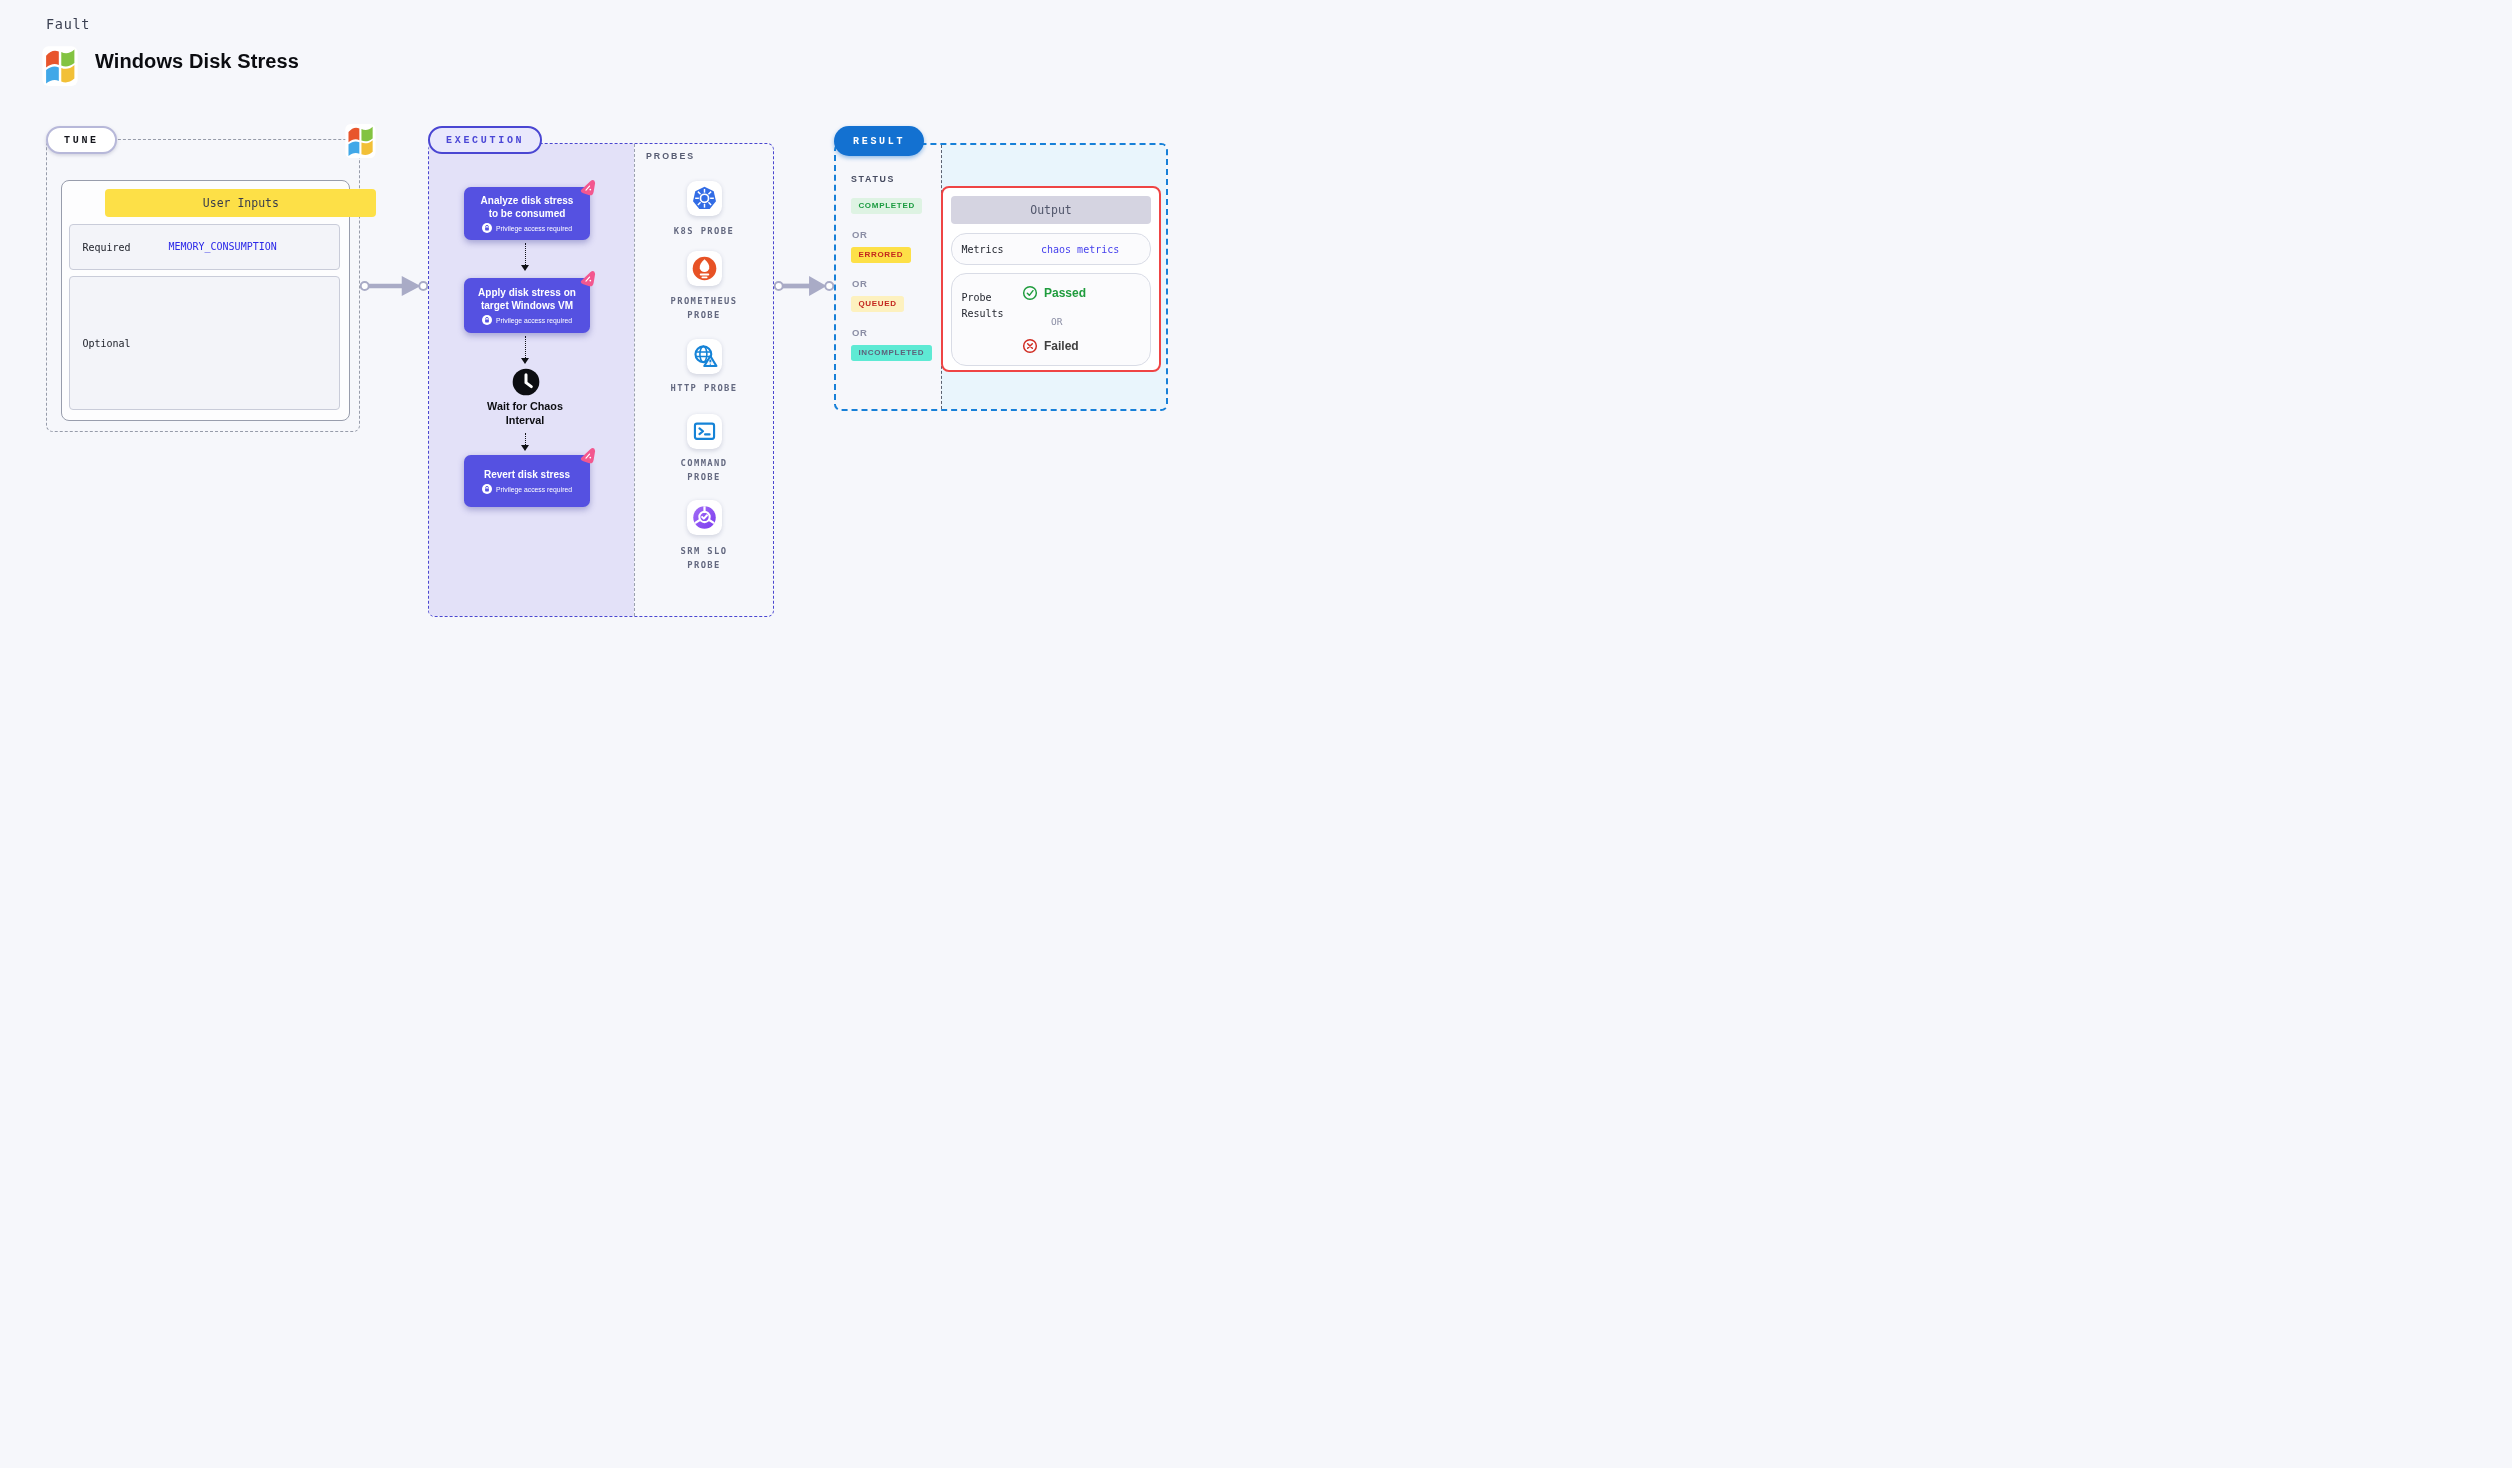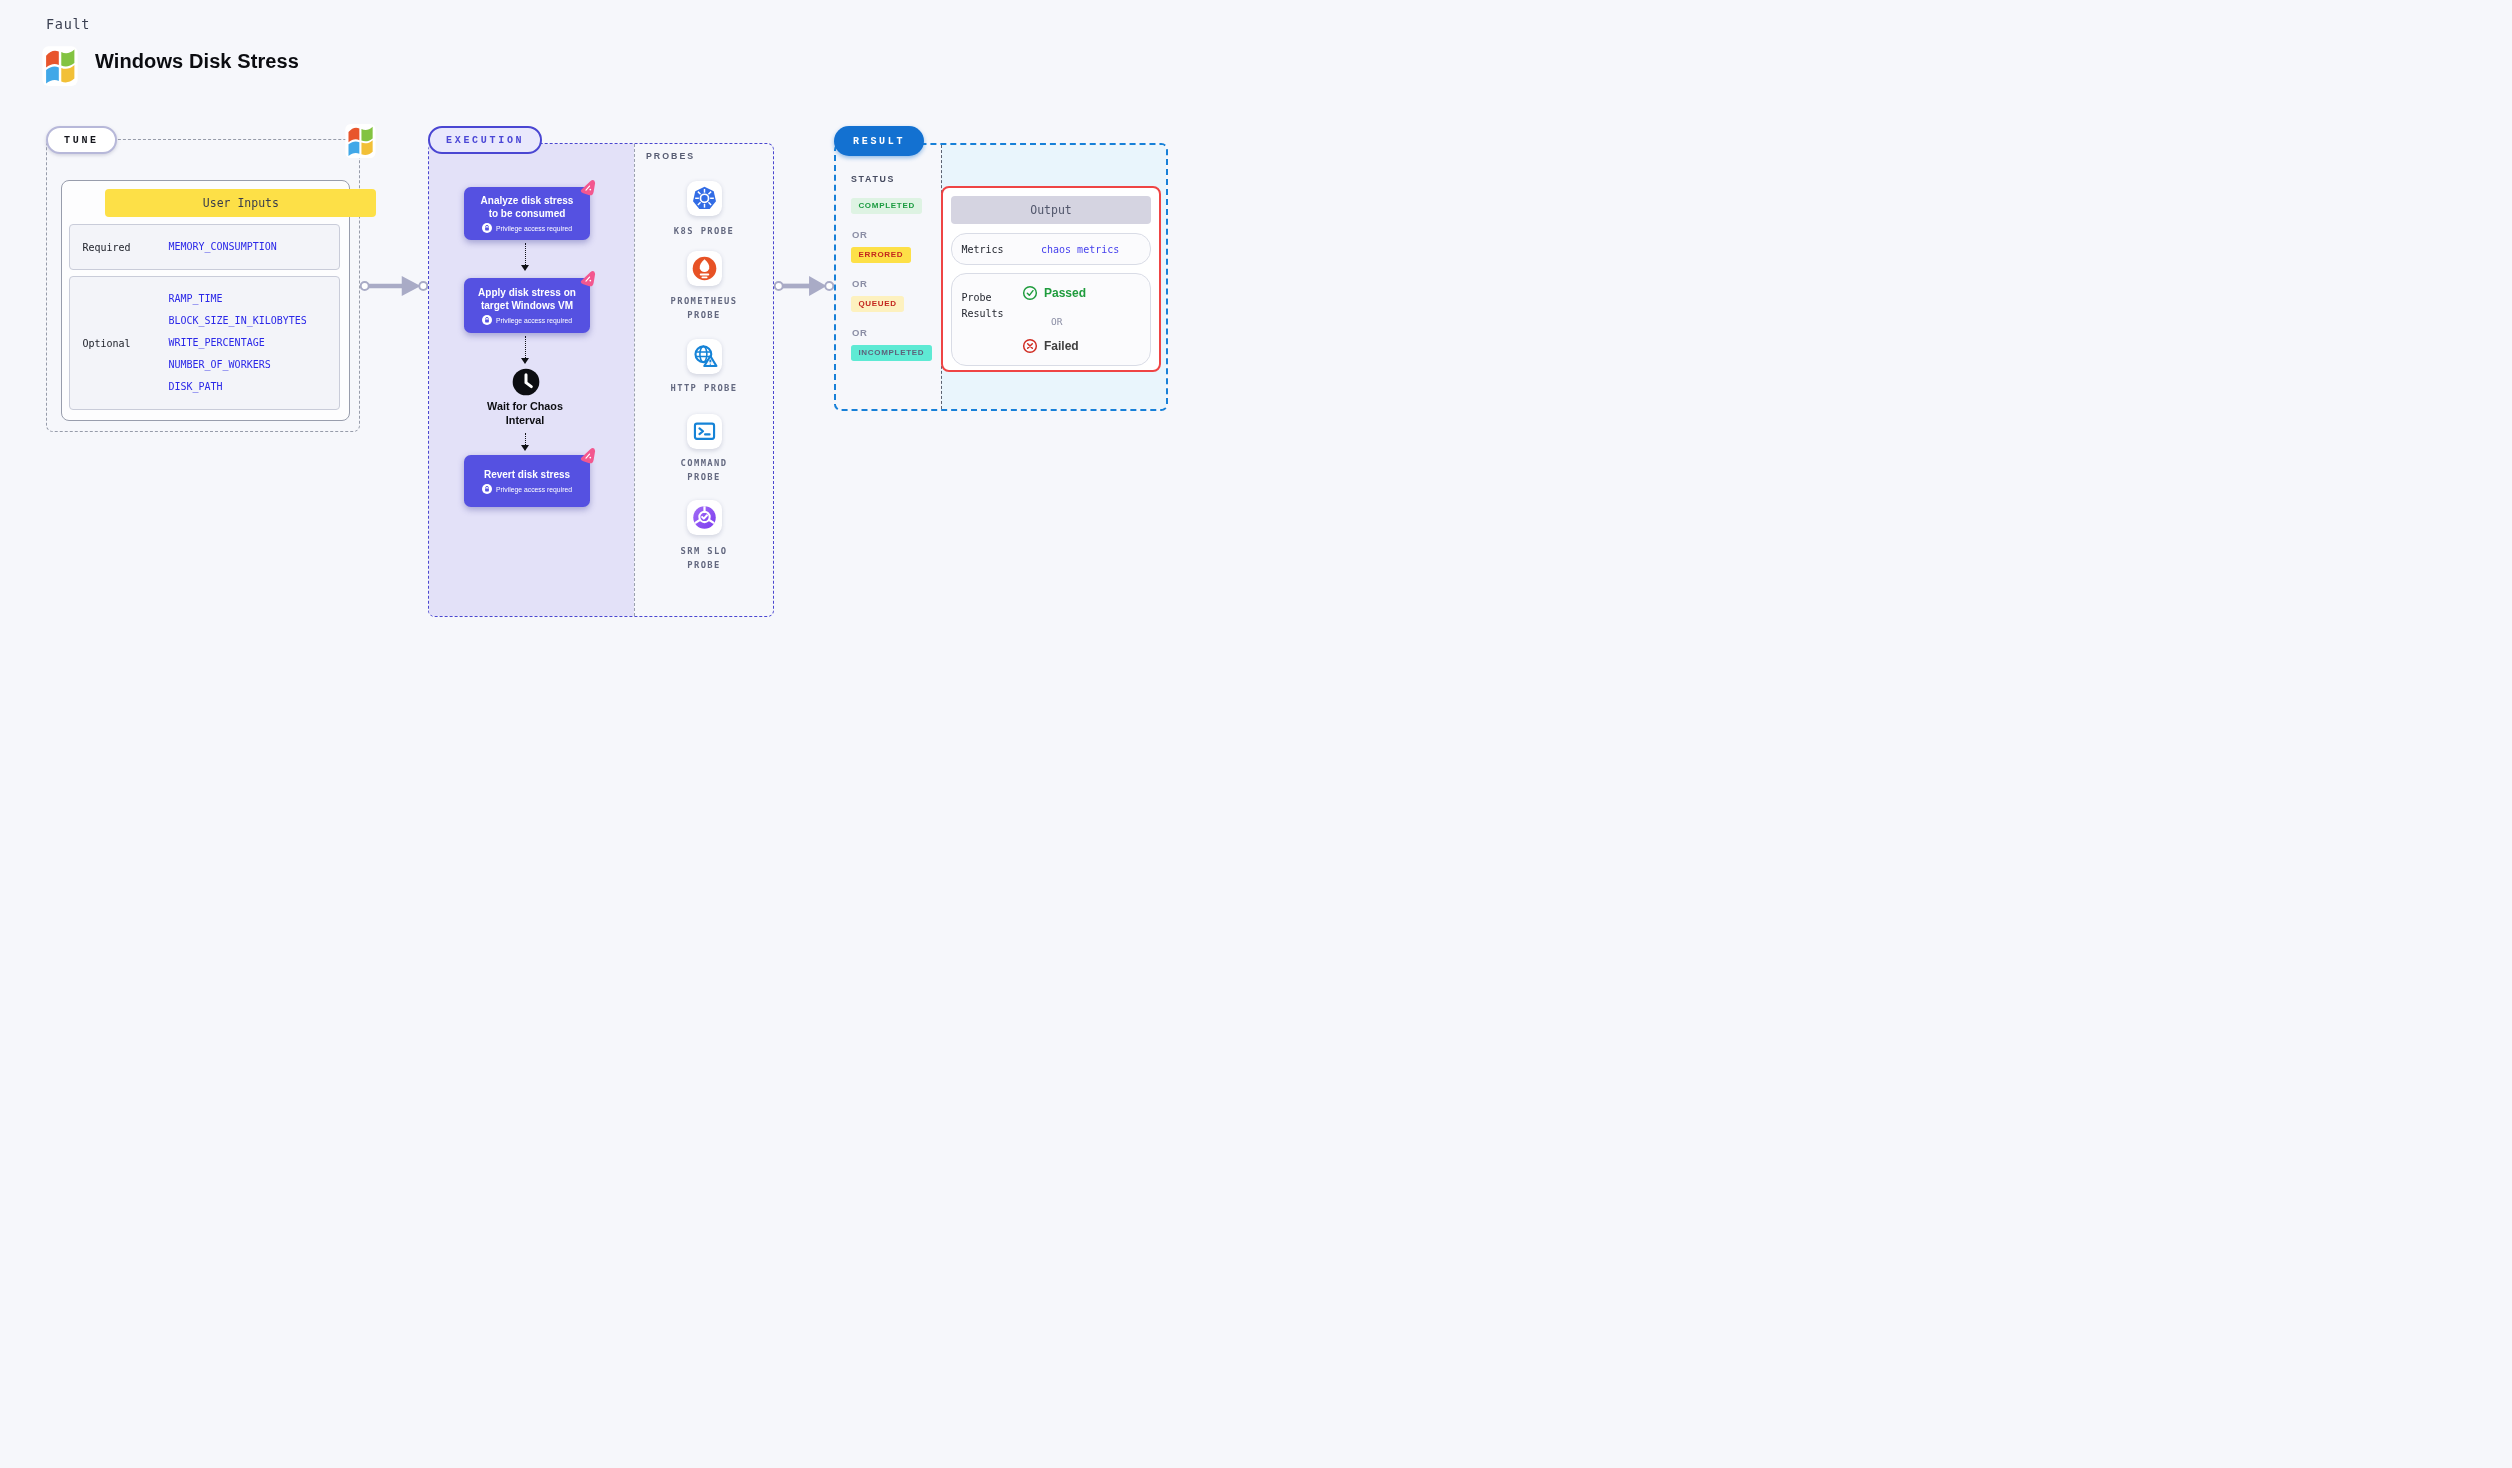--- a/index.html
+++ b/index.html
@@ -153,27 +153,20 @@
   <div class="ui-card">
     <div class="ui-header">User Inputs</div>
     <div class="ui-row row-required">
       <div class="ui-label">Required</div>
       <div class="ui-values">
         <div class="ui-value">MEMORY_CONSUMPTION</div>
       </div>
     </div>
     <div class="ui-row row-optional">
       <div class="ui-label">Optional</div>
-      <div class="ui-values">
-        <div class="ui-value">RAMP_TIME</div>
-        <div class="ui-value">BLOCK_SIZE_IN_KILOBYTES</div>
-        <div class="ui-value">WRITE_PERCENTAGE</div>
-        <div class="ui-value">NUMBER_OF_WORKERS</div>
-        <div class="ui-value">DISK_PATH</div>
-      </div>
     </div>
   </div>
 
   <div class="arrow1">
     <svg width="68" height="26" viewBox="0 0 101 38">
       <line x1="10" y1="19" x2="66" y2="19" stroke="#a9abc6" stroke-width="7"></line>
       <polygon points="62,4 62,34 90,19" fill="#a9abc6"></polygon>
       <circle cx="7" cy="19" r="6" fill="#ffffff" stroke="#a9abc6" stroke-width="3"></circle>
       <circle cx="94" cy="19" r="6" fill="#ffffff" stroke="#a9abc6" stroke-width="3"></circle>
     </svg>

